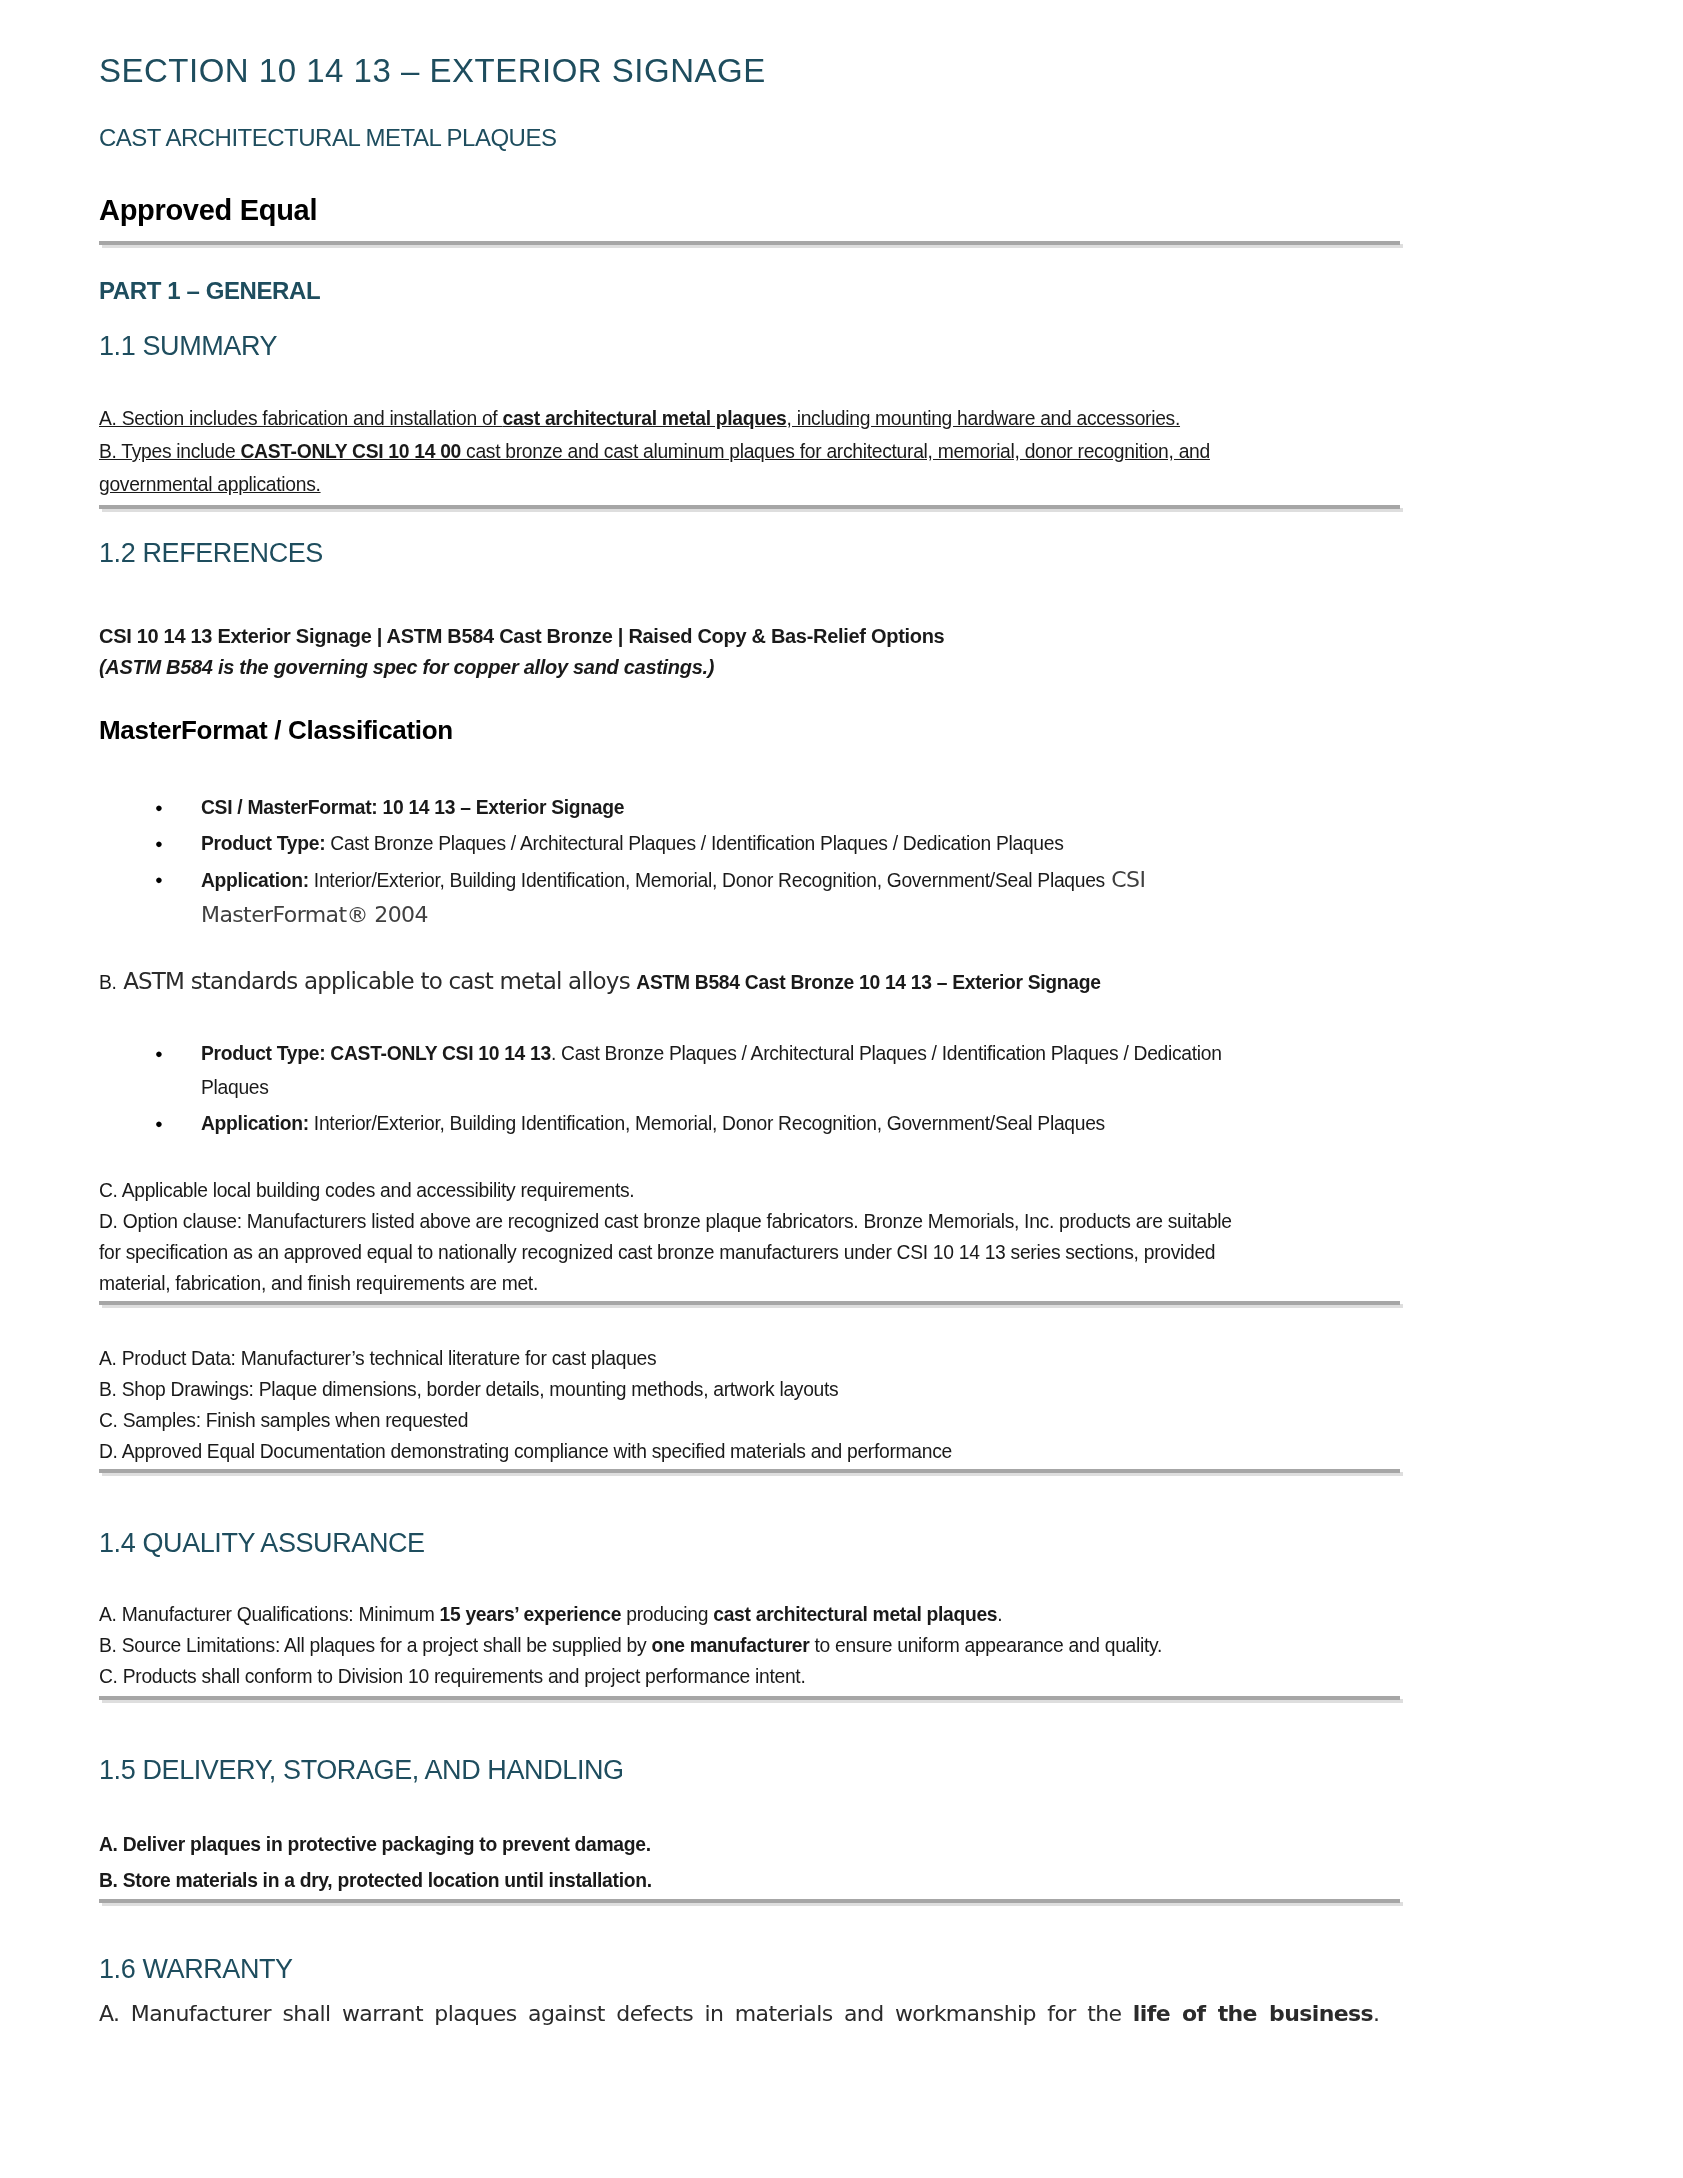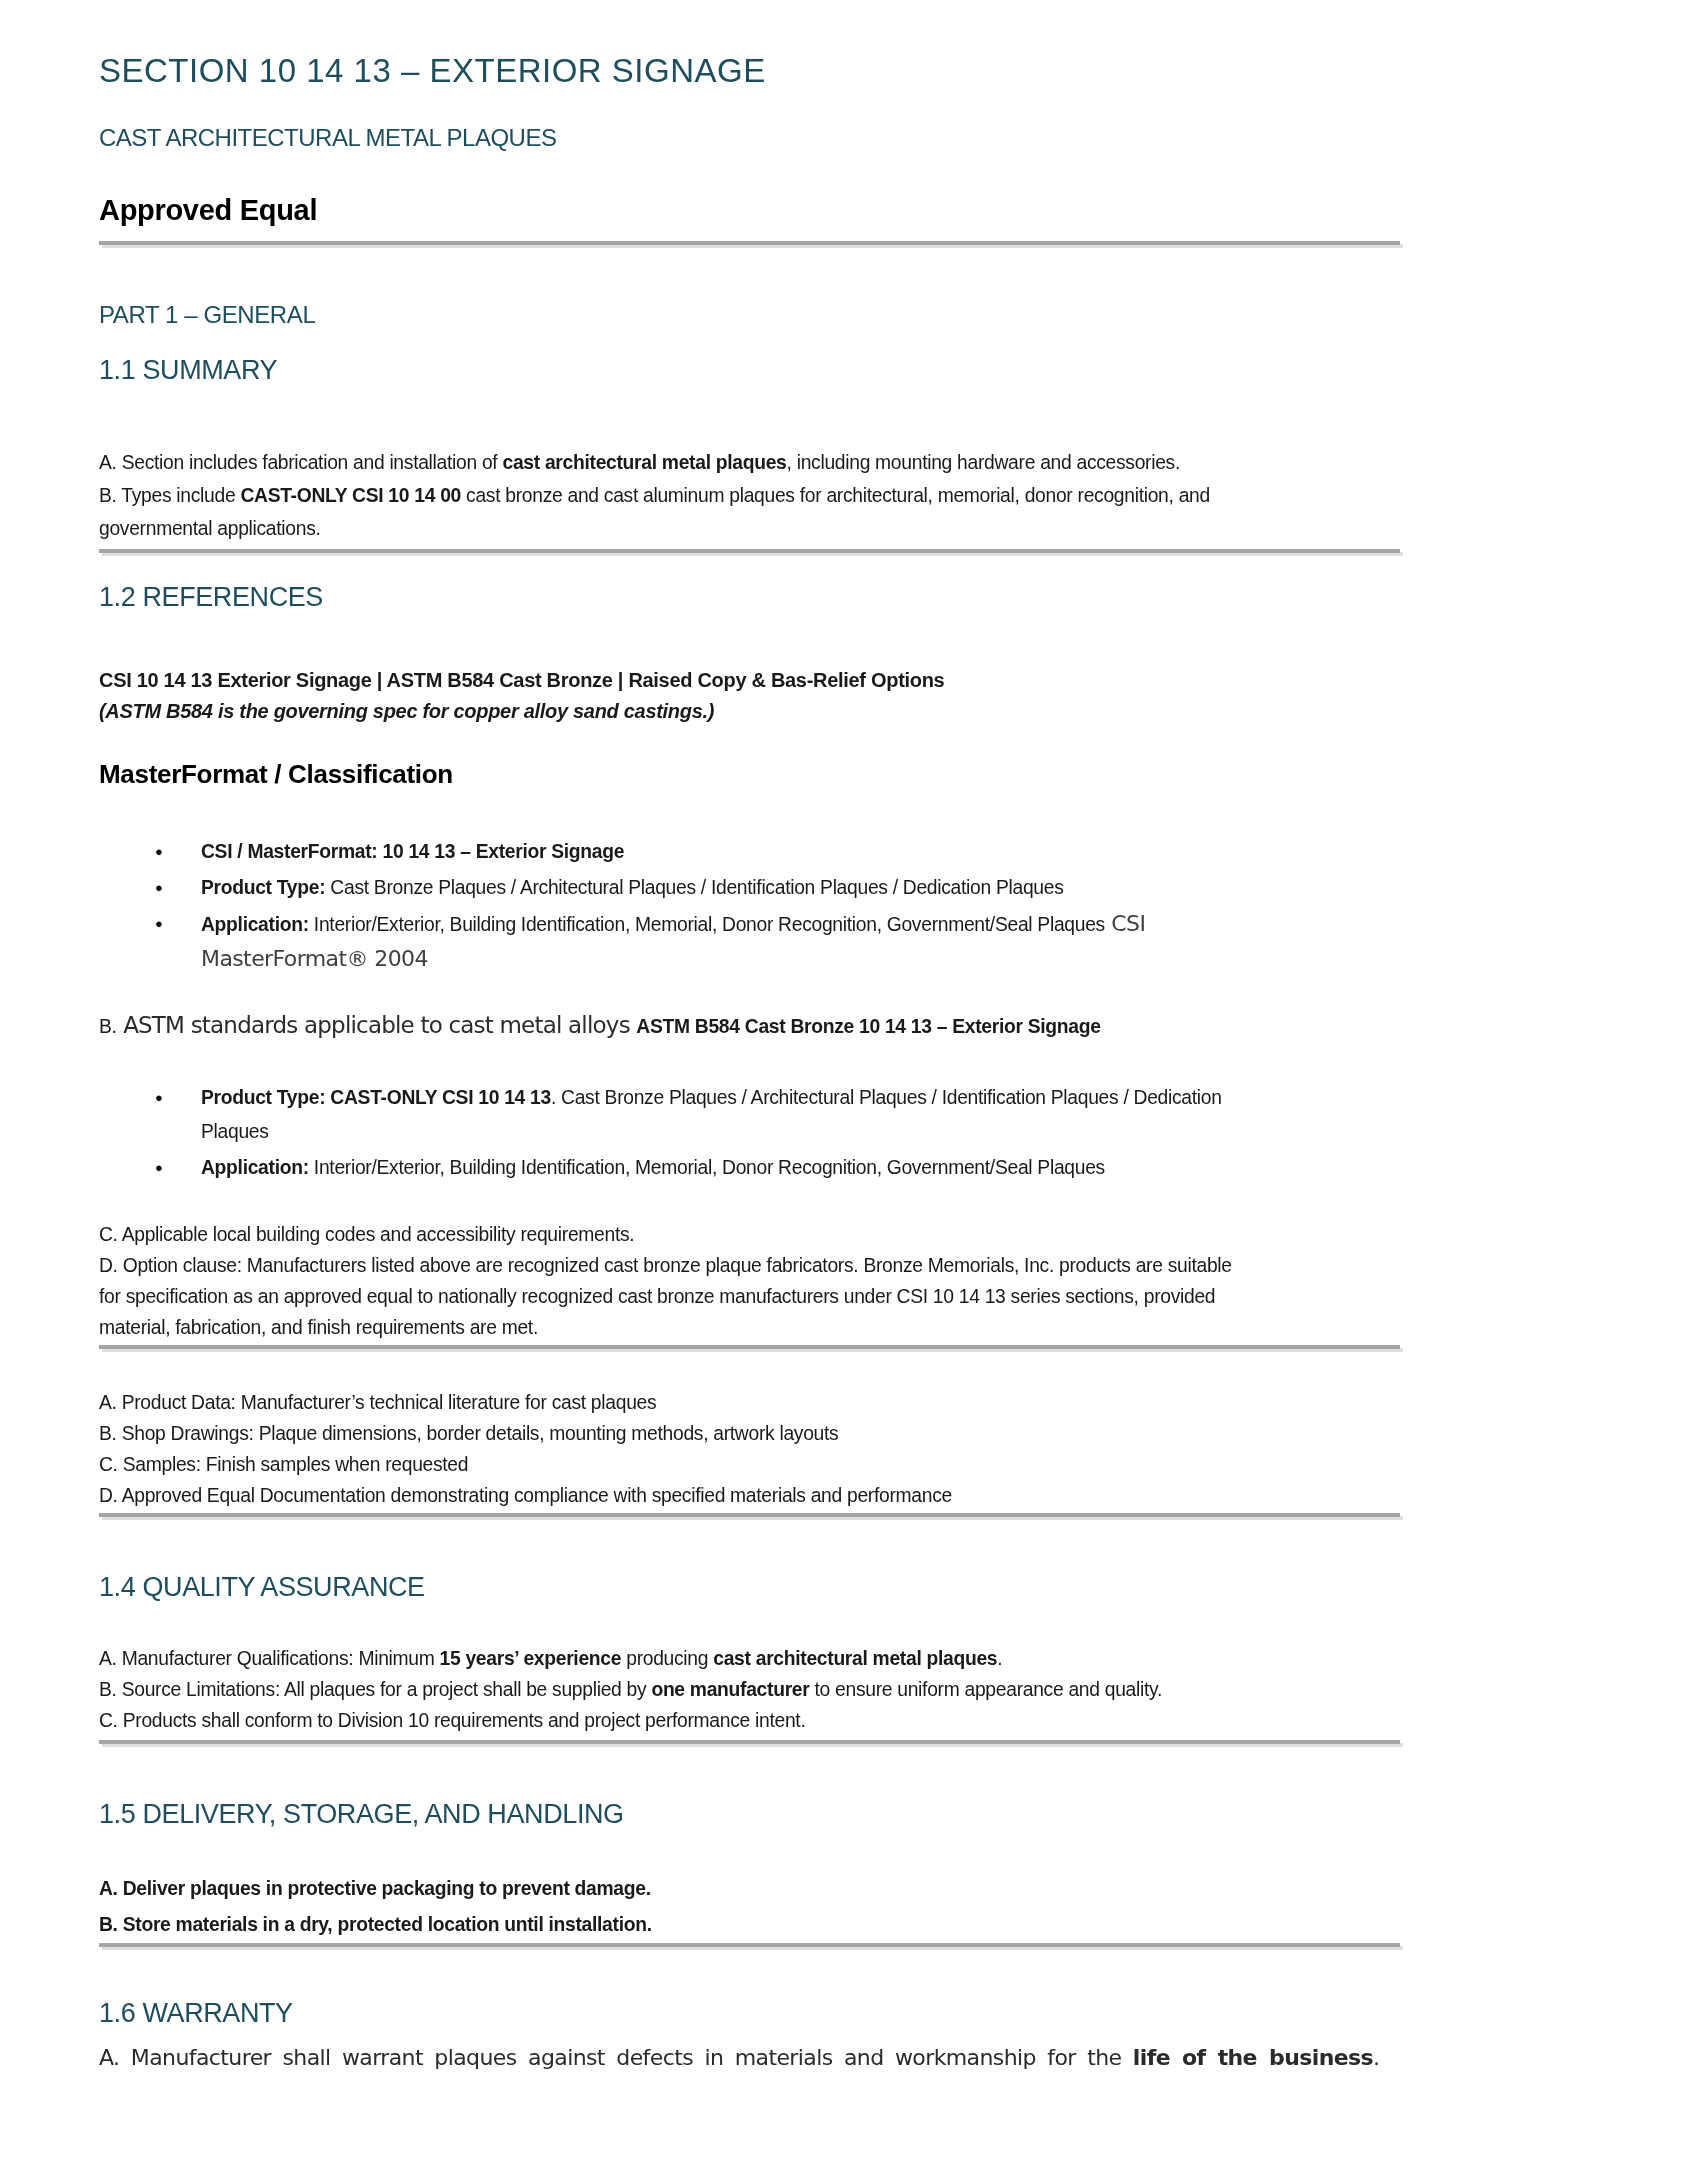--- a/index.html
+++ b/index.html
@@ -36,40 +36,40 @@
     box-shadow: 3px 3px 0 #dedede;
   }
   .rule-1 { margin-top: 14px; }
   .rule-2 { margin-top: 4px; }
   .rule-3 { margin-top: 2px; }
   .rule-4 { margin-top: 2px; }
   .rule-5 { margin-top: 4px; }
   .rule-6 { margin-top: 0; }
 
   .part-heading {
-    margin-top: 55px;
-    font-size: 24px; line-height: 30px; font-weight: 400;
+    margin-top: 31px;
+    font-size: 24px; line-height: 30px; font-weight: 700;
     letter-spacing: -0.4px;
   }
   .sect-heading {
     font-size: 27px; line-height: 32px; font-weight: 400;
     letter-spacing: -0.4px;
   }
   .h11 { margin-top: 24px; }
   .h12 { margin-top: 28px; }
   .h13 { margin-top: 50px; }
   .h14 { margin-top: 54px; }
   .h15 { margin-top: 54px; }
   .h16 { margin-top: 50px; }
 
   .body-text {
     font-size: 19.3px; line-height: 33px; font-weight: 400;
     letter-spacing: -0.3px;
   }
-  .p11 { margin-top: 60px; }
+  .p11 { margin-top: 40px; text-decoration: underline; }
   .ref-bold {
     margin-top: 51px;
     font-size: 20px; line-height: 32px; font-weight: 700;
     letter-spacing: -0.3px;
   }
   .ref-note {
     font-size: 20px; line-height: 30px; font-style: italic;
     letter-spacing: -0.3px;
     font-weight: bold;
   }

